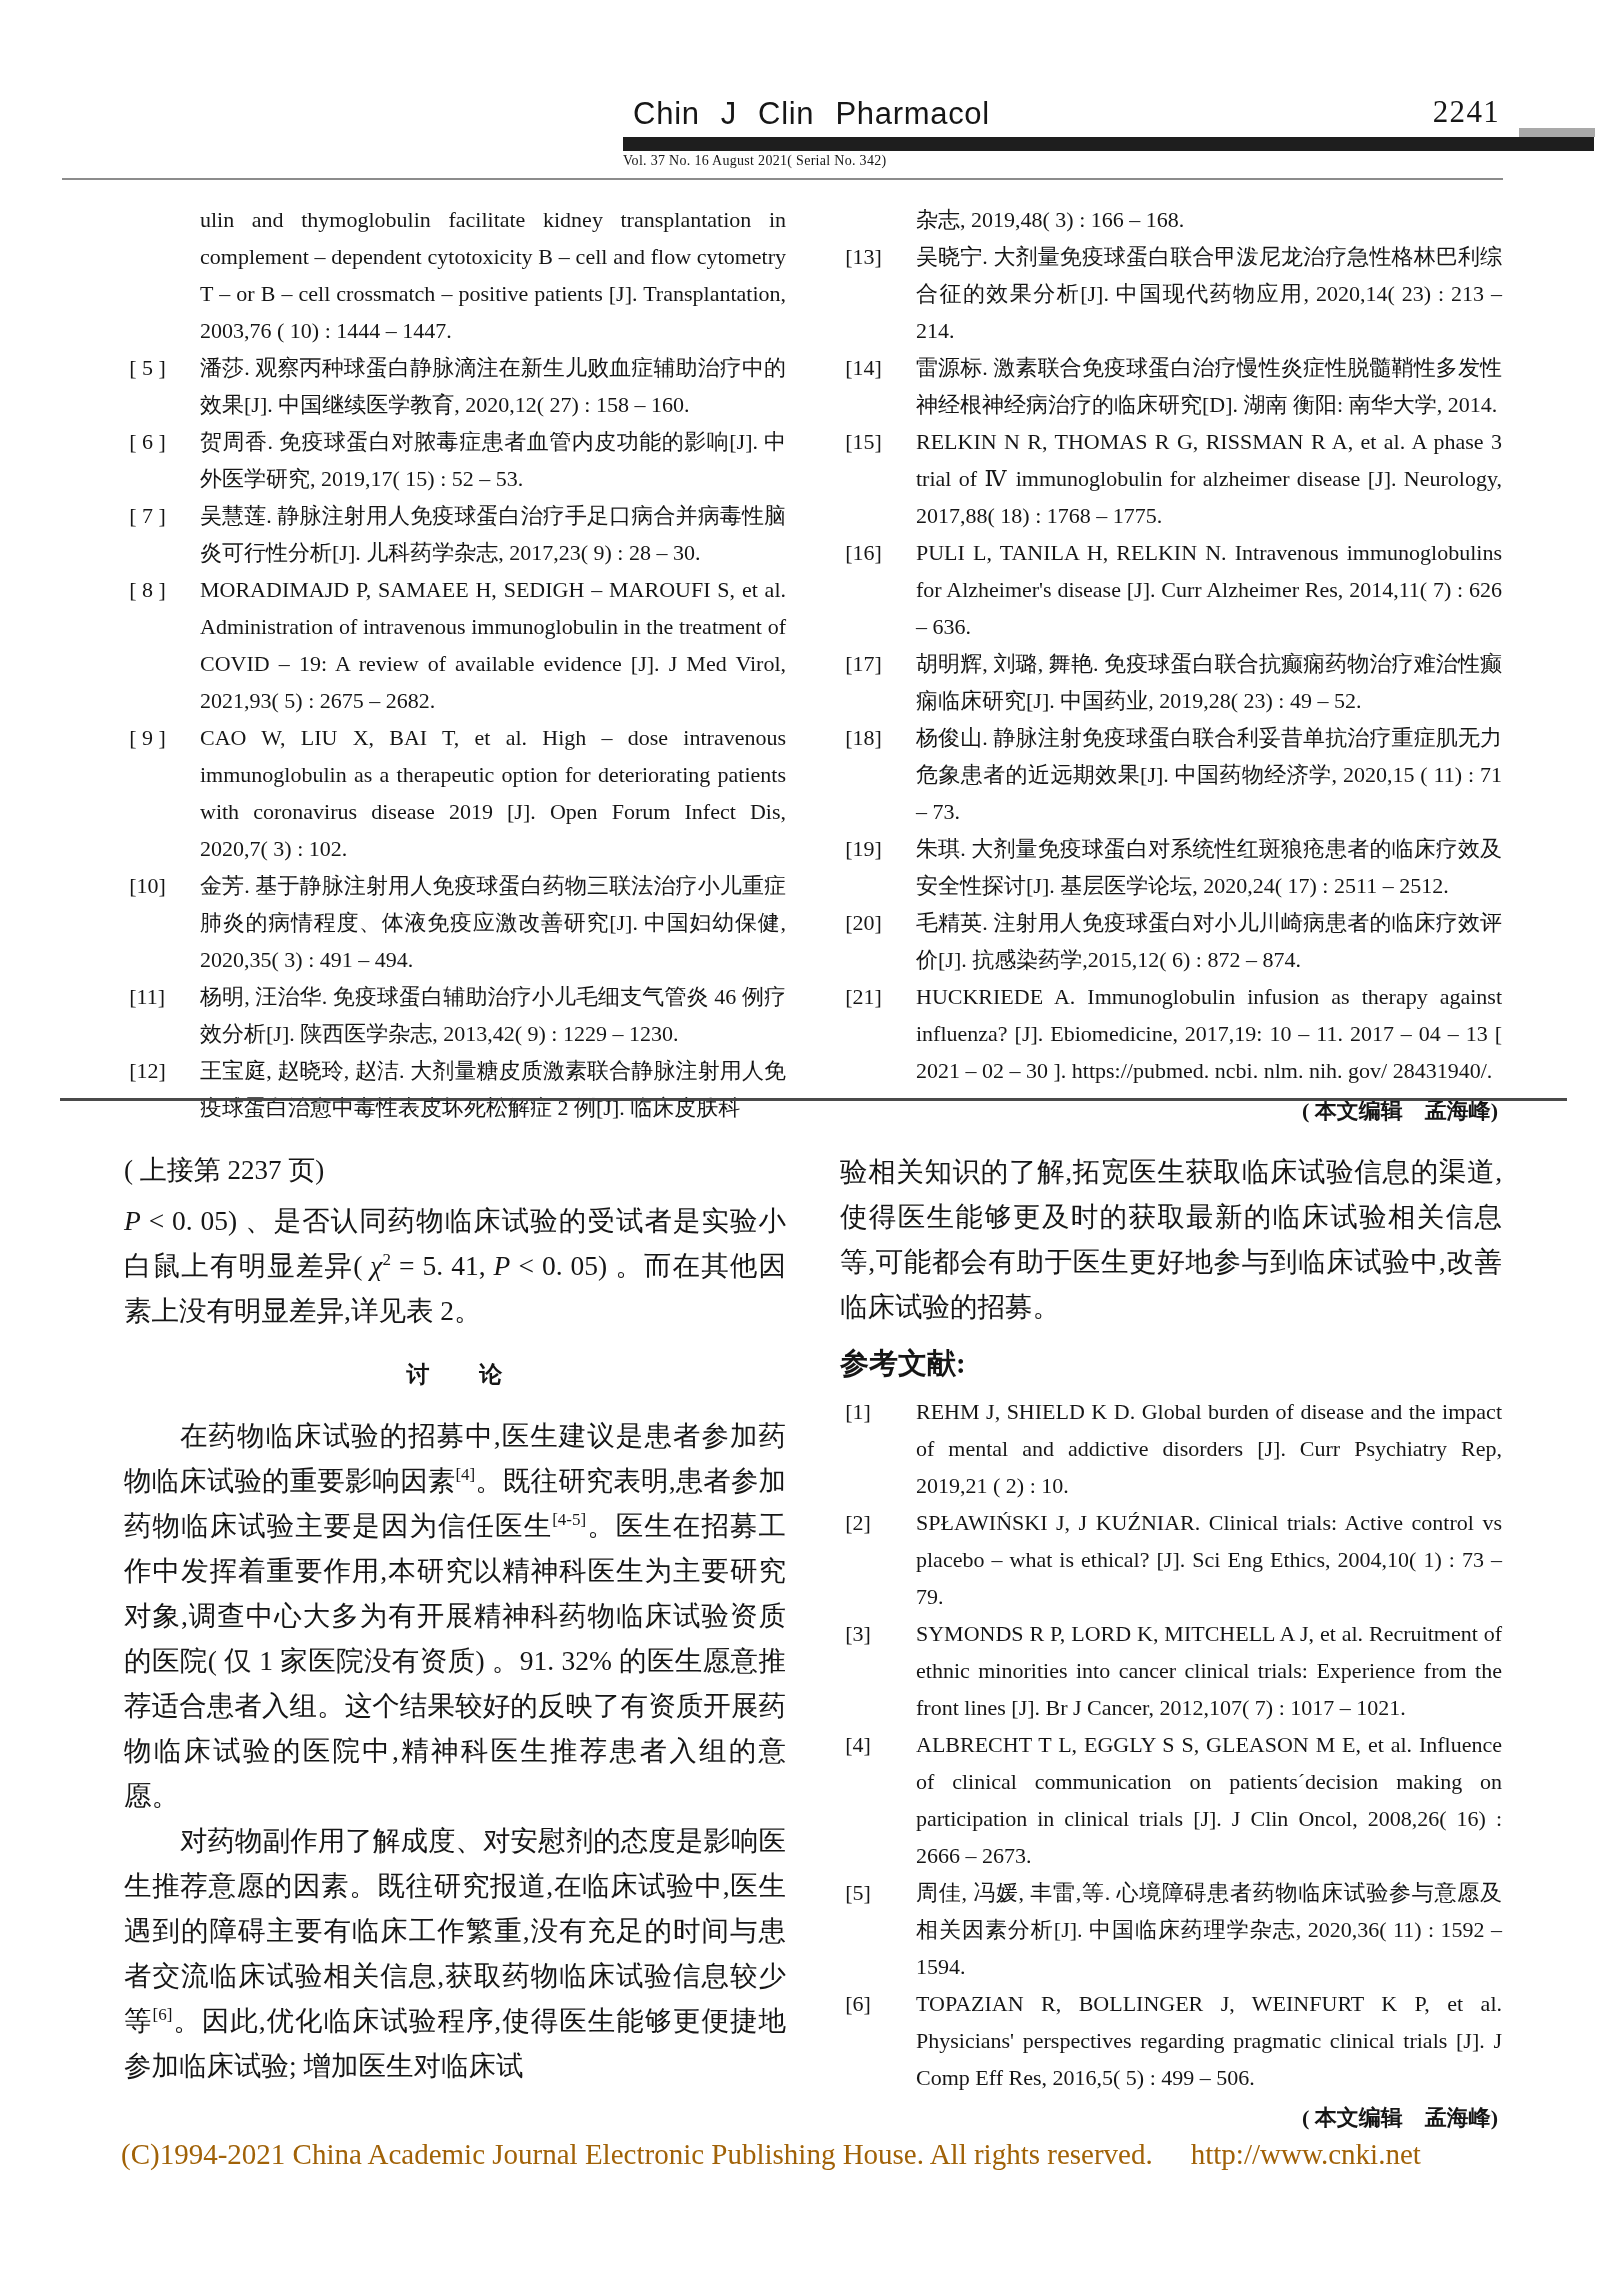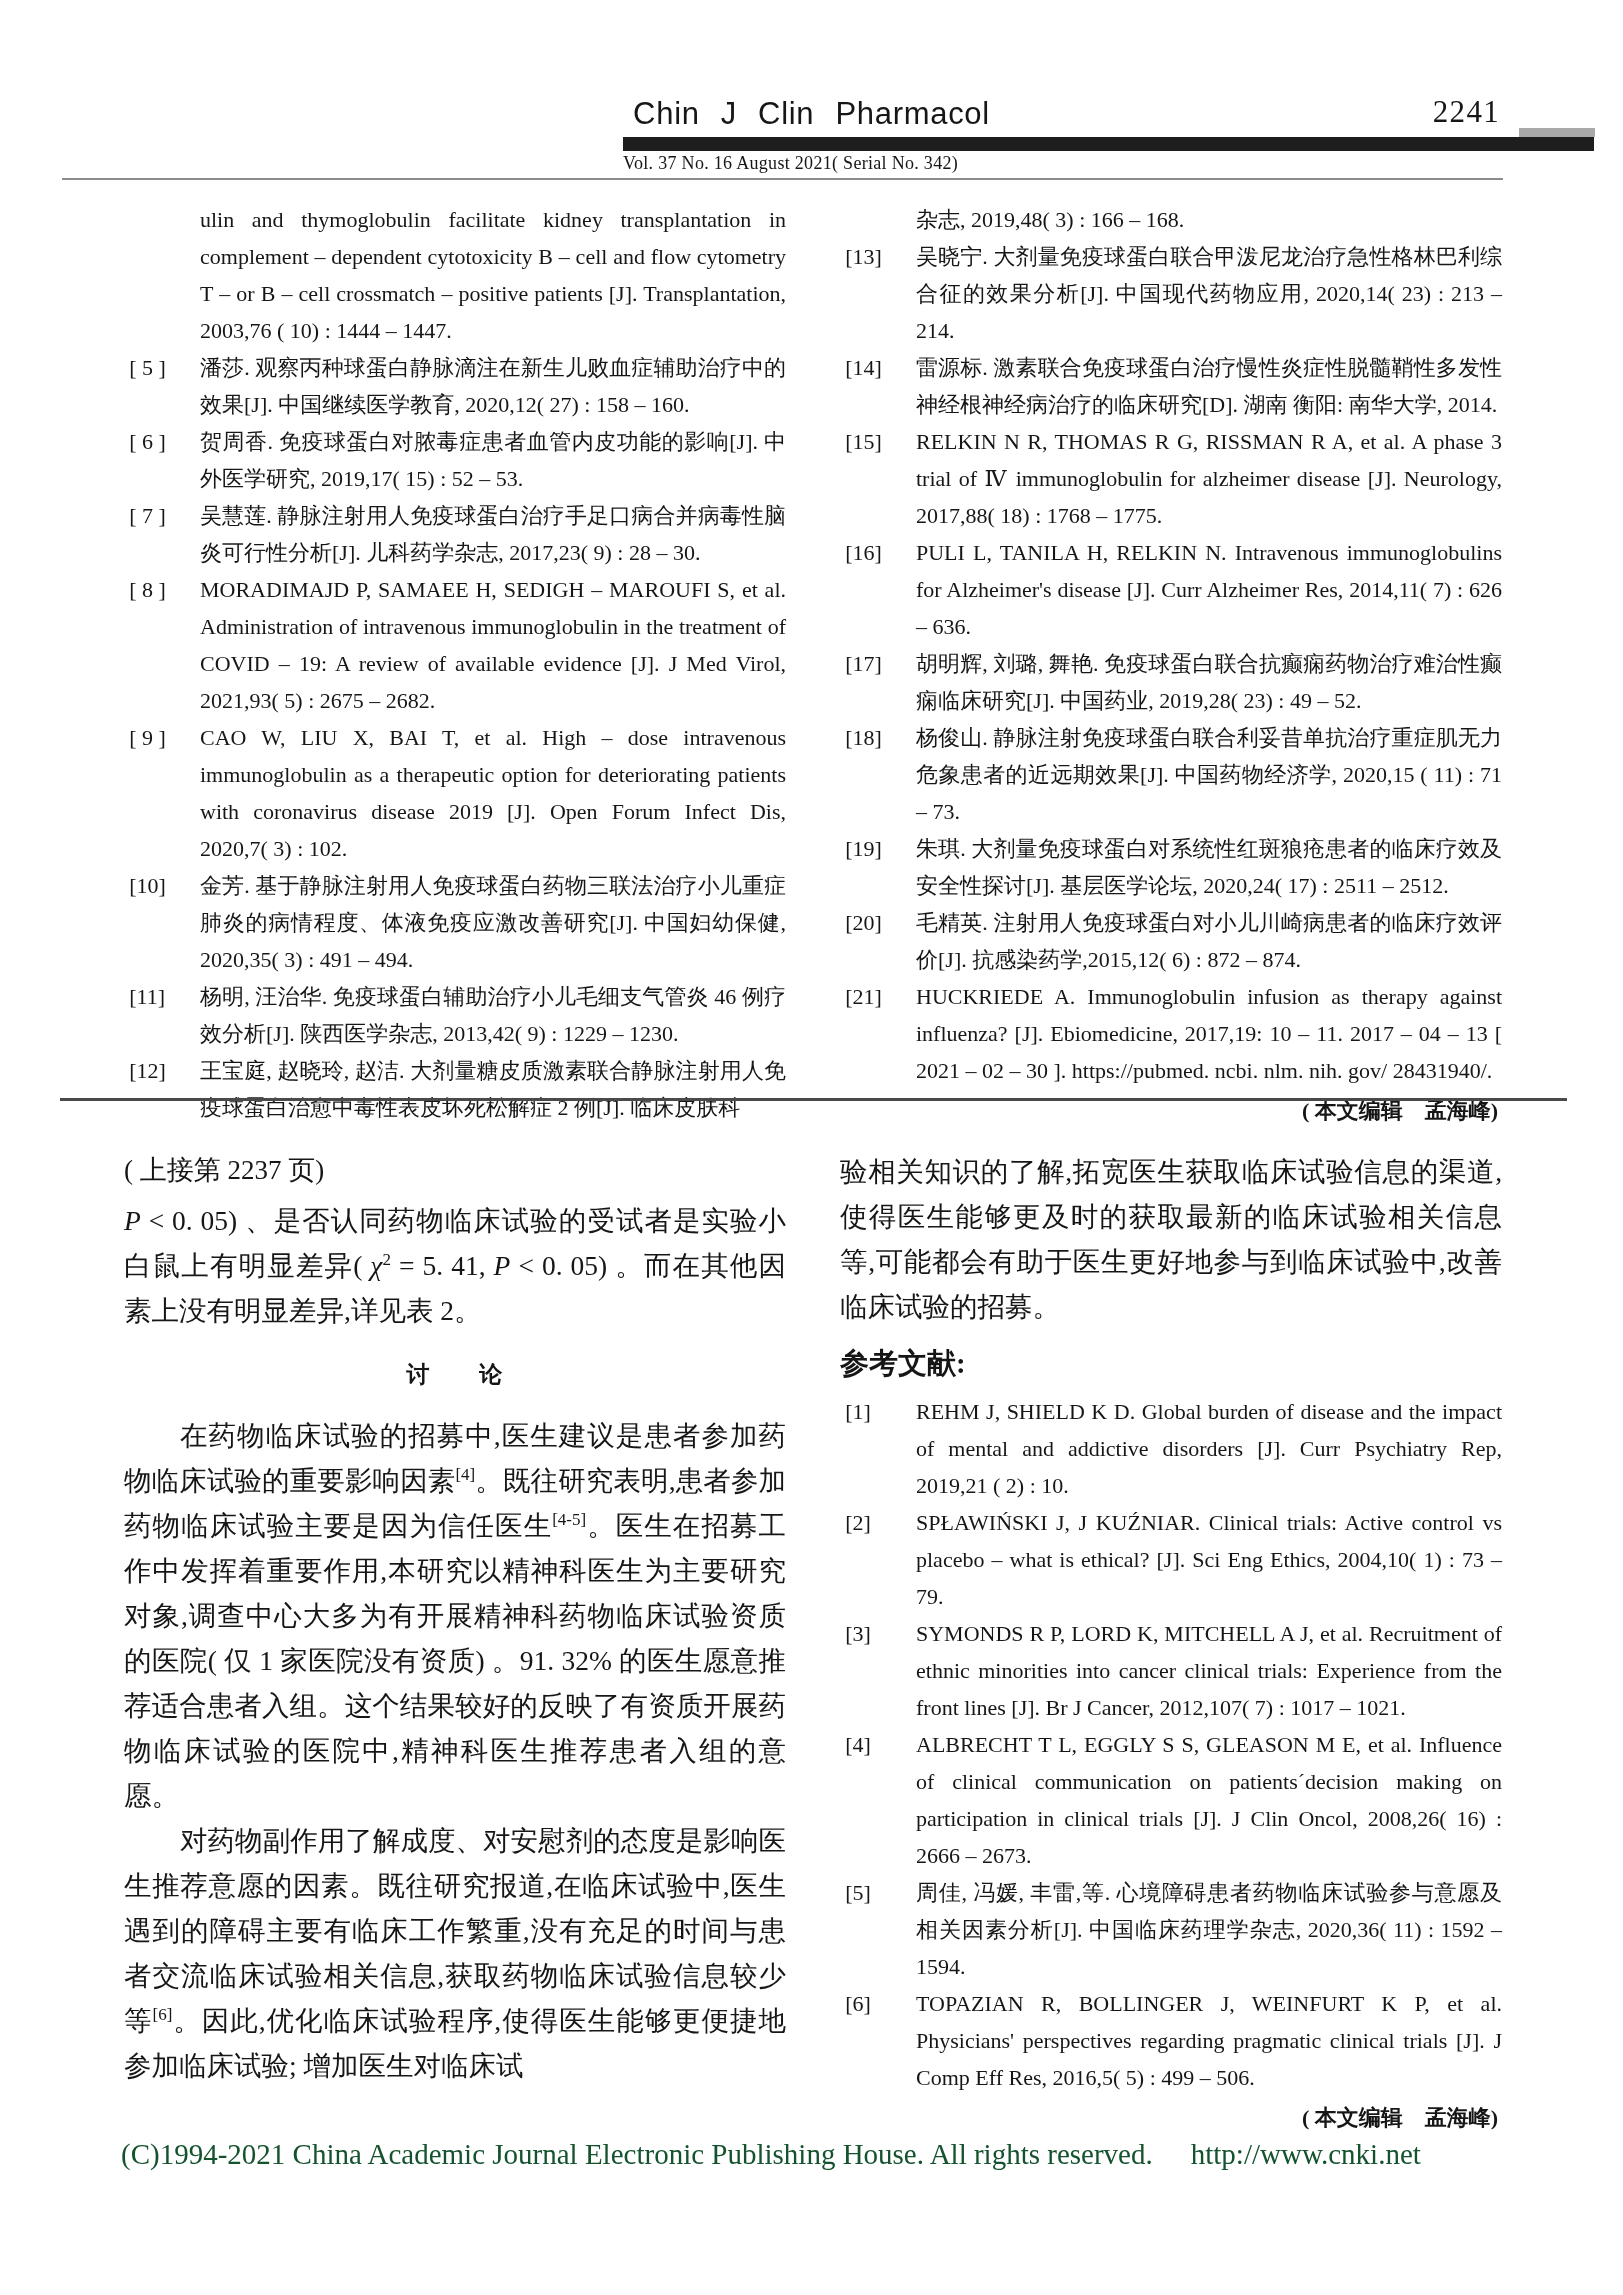--- a/index.html
+++ b/index.html
@@ -17,21 +17,21 @@
     font-family:"Liberation Sans","DejaVu Sans",sans-serif;
     font-size:31px; font-weight:400;
     letter-spacing:0.7px; word-spacing:11.8px;
   }
   .page-number {
     position:absolute; top:94px; right:123px;
     font-size:31px; letter-spacing:1.3px;
   }
   .header-bar { position:absolute; top:137px; left:623px; width:971px; height:13.7px; background:#1e1e1e; }
   .header-tab { position:absolute; top:128px; left:1519px; width:76px; height:9.2px; background:#a9a9a9; }
-  .issue-line { position:absolute; top:153px; left:623px; font-size:18px; letter-spacing:0.3px; }
+  .issue-line { position:absolute; top:153px; left:623px; font-size:14px; letter-spacing:0.3px; }
   .rule-top { position:absolute; top:178px; left:62px; width:1441px; height:2px; background:#8c8c8c; }
 
   .refs-top { position:absolute; top:201px; left:124px; width:1378px; display:flex; gap:54px; }
   .col { width:662px; }
 
   .ref { position:relative; padding-left:76px; font-size:22px; line-height:37px; text-align:justify; }
   .ref-num { position:absolute; left:5.2px; top:0; }
 
   .editor-note { text-align:right; font-weight:bold; font-size:22px; line-height:37px; margin-top:2.6px; padding-right:3.9px; }
 
@@ -42,21 +42,21 @@
   .cont-note { font-size:27px; line-height:42px; margin-bottom:6.5px; }
   .body-text { font-size:27.5px; line-height:45px; text-align:justify; }
   .para { text-indent:56px; }
   .it { font-style:italic; }
   .sup { font-size:17px; vertical-align:super; line-height:0; }
   .disc-heading { text-align:center; font-weight:bold; font-size:23px; line-height:31px; margin:26px 0 23.6px; letter-spacing:1.3px; }
   .refs-heading { font-weight:bold; font-size:29px; line-height:29px; margin:19.6px 0 15.7px; }
 
   .footer {
     position:absolute; top:2138px; left:121px; width:1414px;
-    color:#14532d; font-size:29px; white-space:nowrap;
+    color:#a16207; font-size:29px; white-space:nowrap;
   }
   .footer .url { margin-left:38px; }
 </style>
 </head>
 <body>
 
 <div class="journal-title">Chin J Clin Pharmacol</div>
 <div class="page-number">2241</div>
 <div class="header-bar"></div>
 <div class="header-tab"></div>

